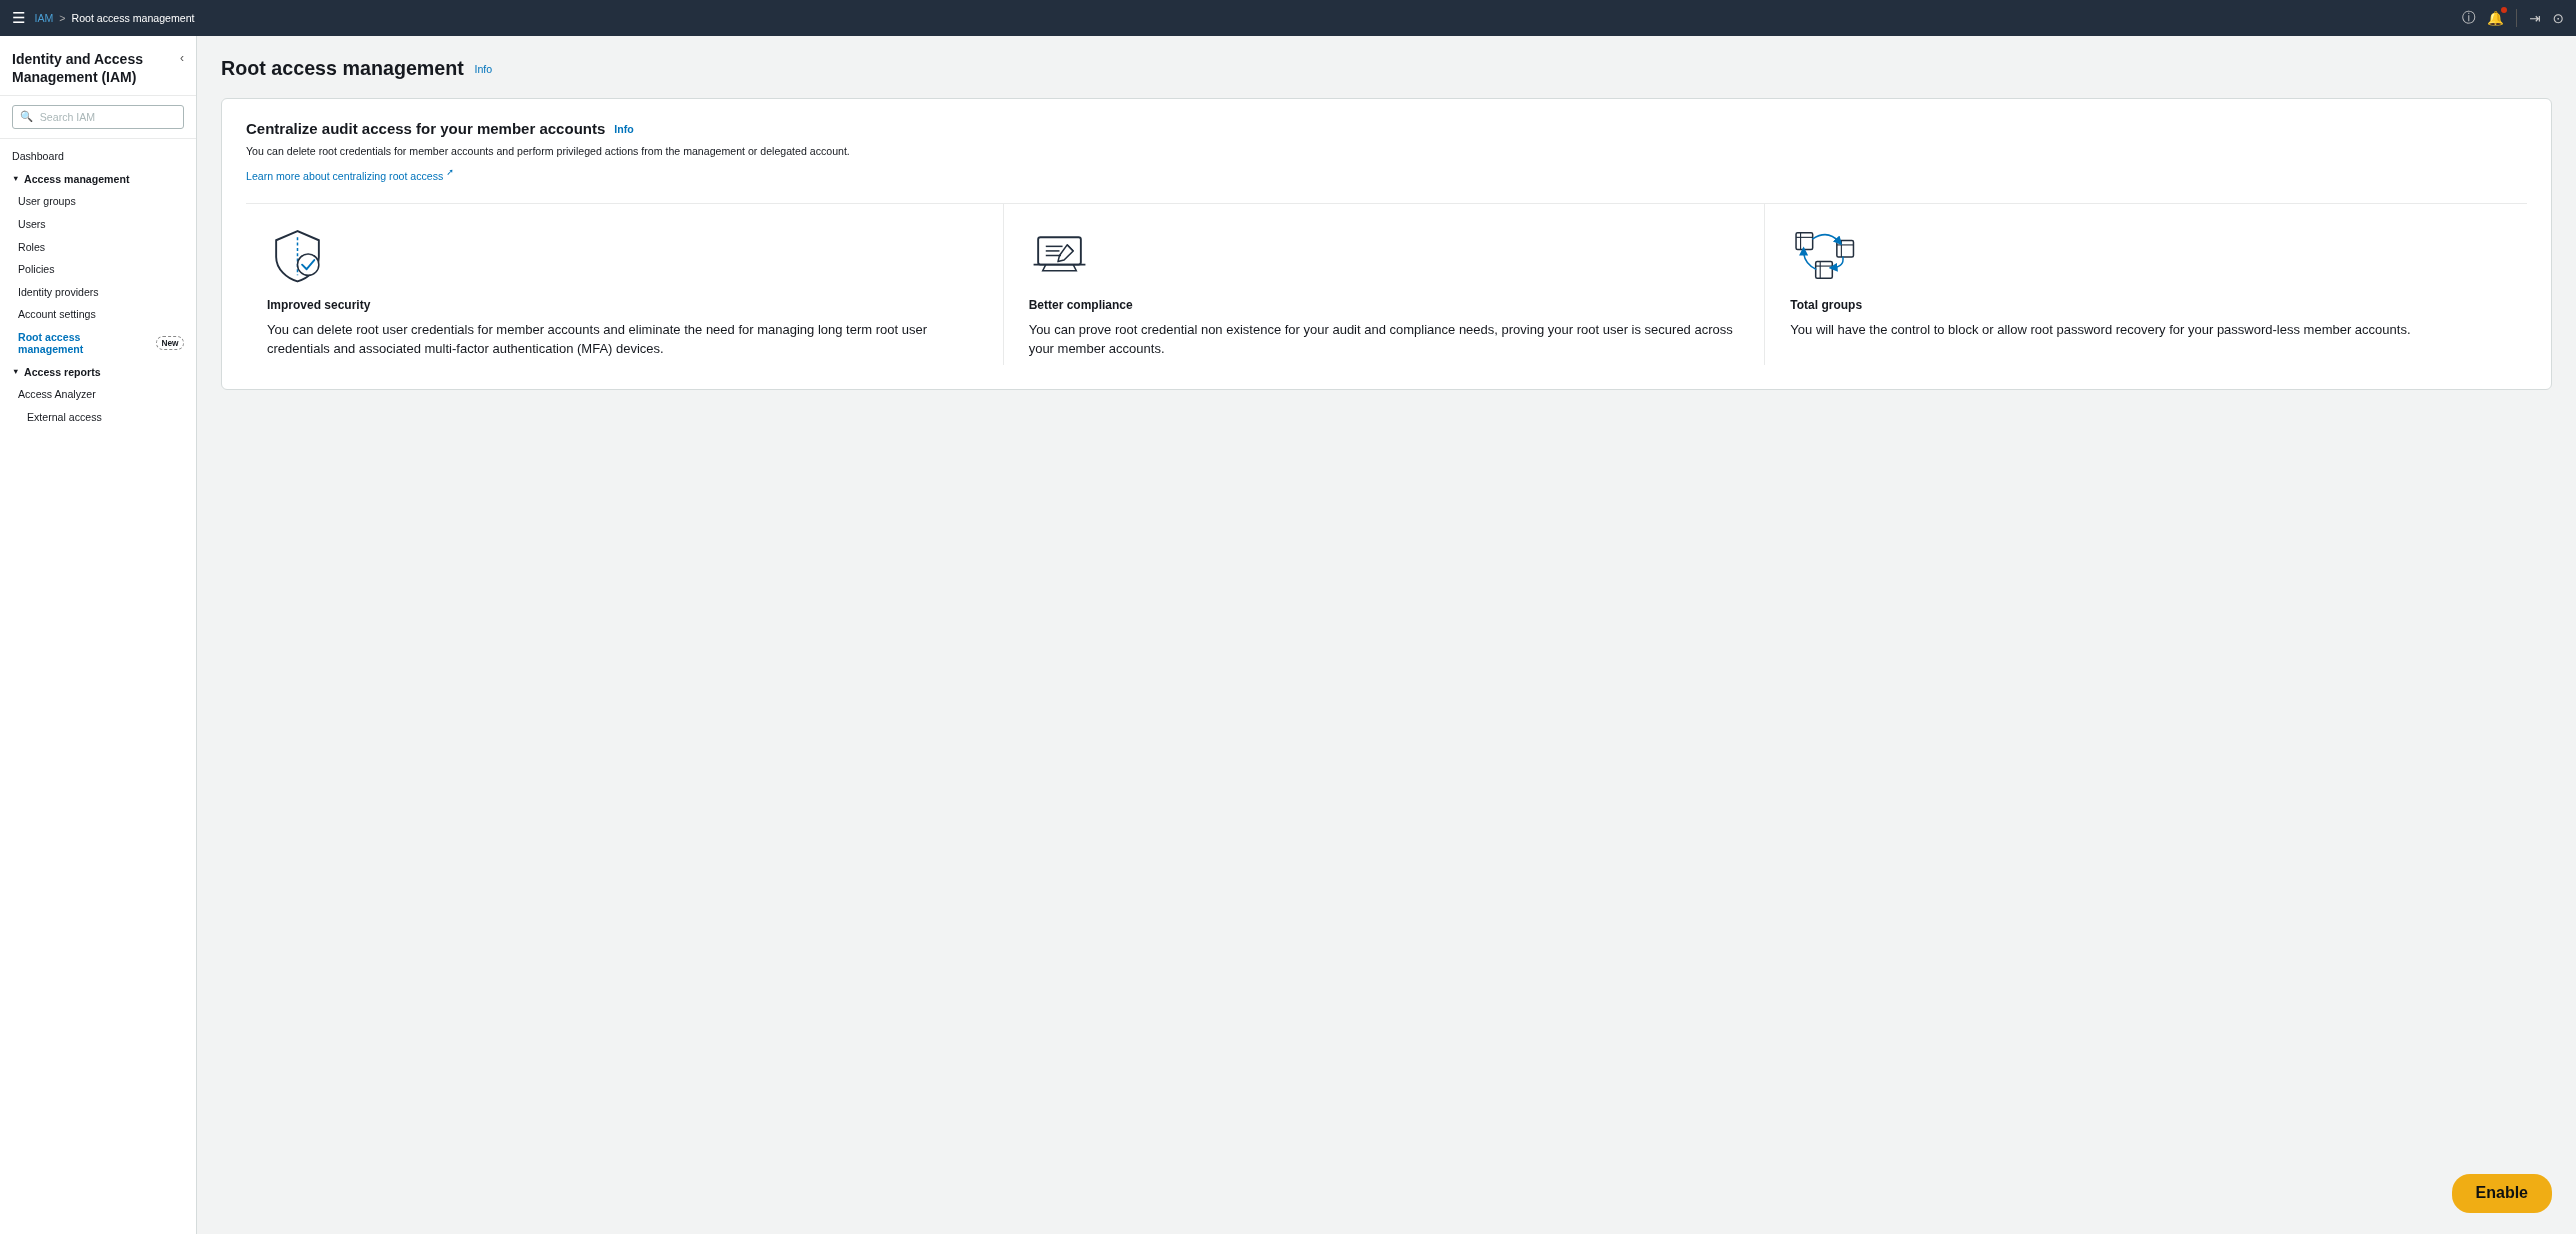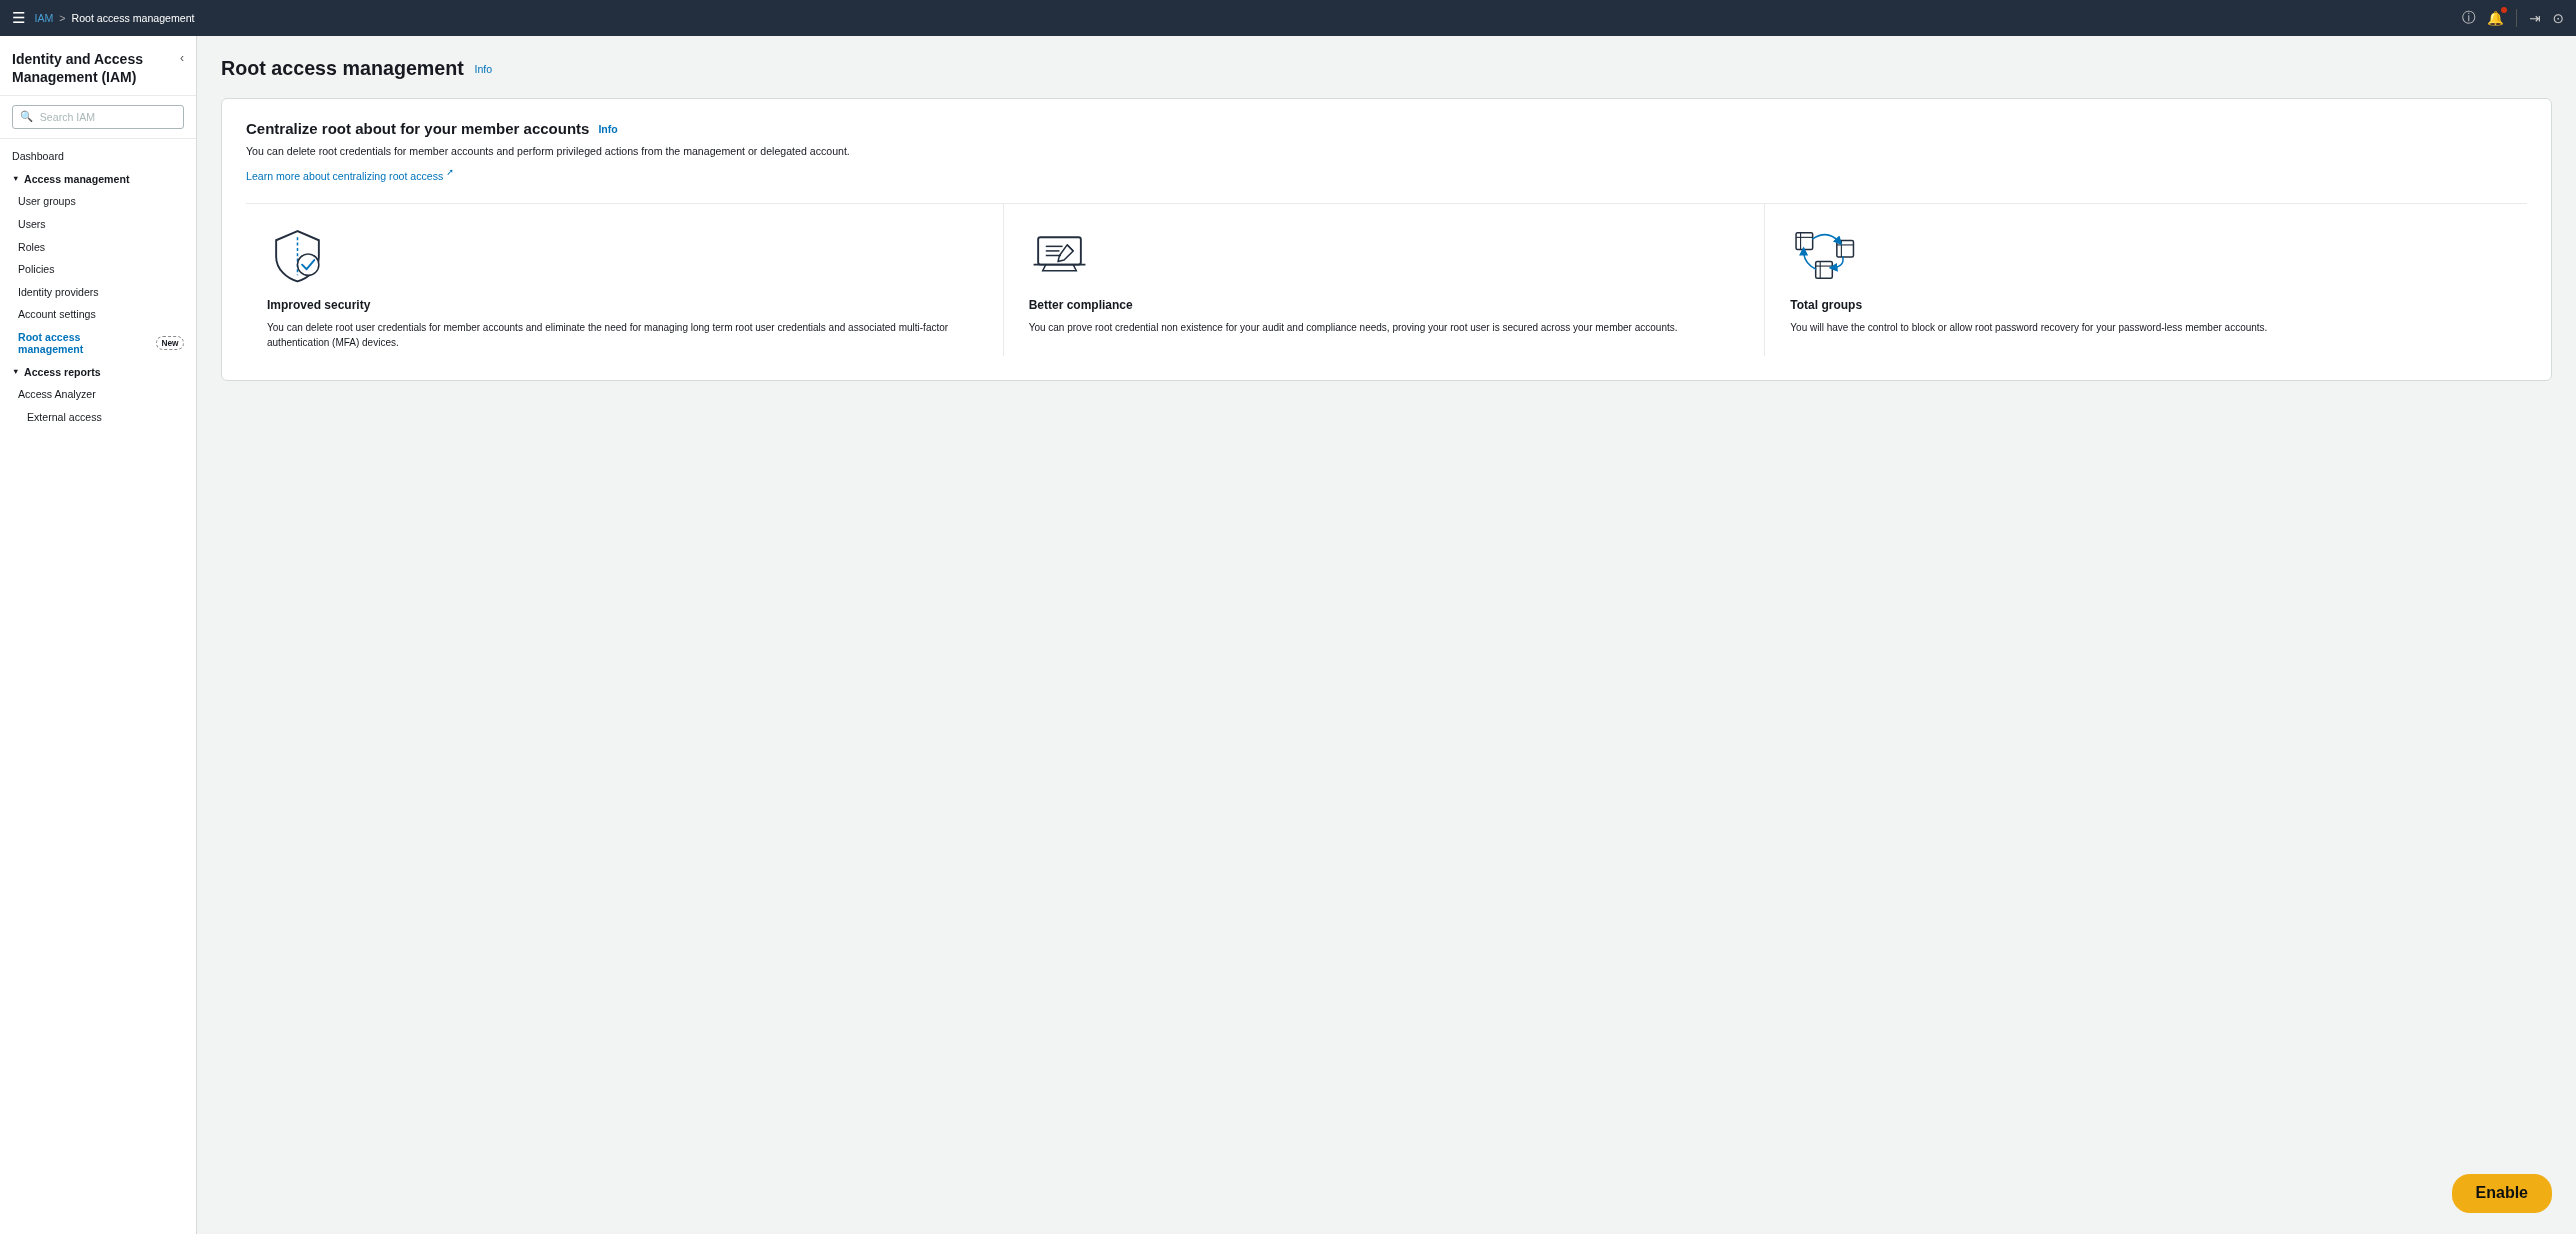--- a/index.html
+++ b/index.html
@@ -179,21 +179,21 @@
       align-items: center;
       justify-content: flex-start;
       margin-bottom: 12px;
     }
     .feature-title {
       font-size: 12px;
       font-weight: 700;
       margin-bottom: 7.6px;
     }
     .feature-desc {
-      font-size: 10px;
+      font-size: 13px;
       color: #16191f;
       line-height: 1.5;
     }
 
     
     .enable-btn {
       position: fixed;
       bottom: 21px;
       right: 24px;
       background: #f0ad14;
@@ -295,21 +295,21 @@
   </aside>
 
   <main class="main-content">
     <div class="page-header">
       <h1 class="page-title">Root access management</h1>
       <a class="info-link">Info</a>
     </div>
 
     <div class="info-card">
       <div class="info-card-title">
-        <span>Centralize root about for your member accounts</span>
+        <span>Centralize audit access for your member accounts</span>
         <a class="info-link">Info</a>
       </div>
       <p class="info-card-desc">You can delete root credentials for member accounts and perform privileged actions from the management or delegated account.</p>
       <a class="info-card-link">
         <span>Learn more about centralizing root access</span>
         <span class="external-icon">➚</span>
       </a>
 
       <div class="features-row">
 

